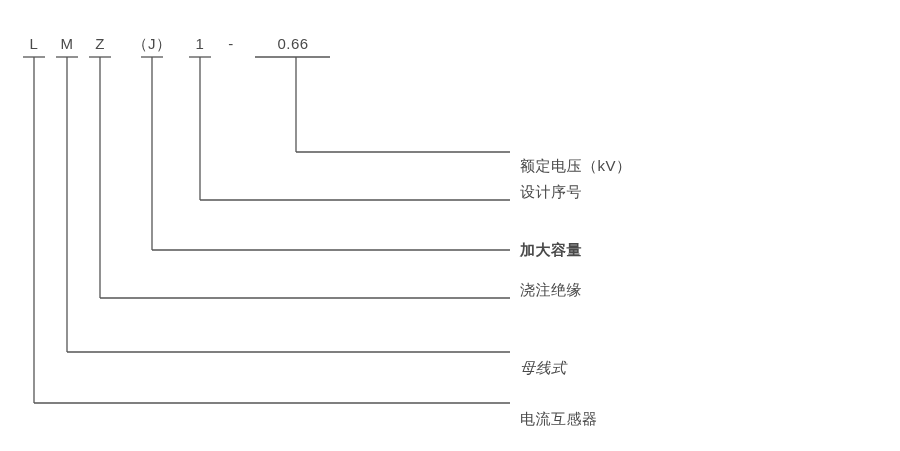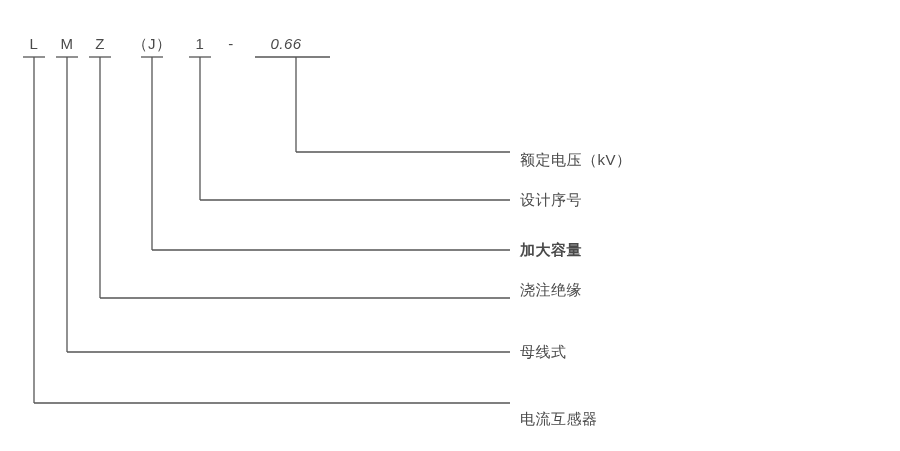--- a/index.html
+++ b/index.html
@@ -73,24 +73,24 @@
       </g>
   </svg>
 
   <div id="code-chars">
       <div class="code-char" style="left: -6px; top: 36px; width: 80px;">L</div>
       <div class="code-char" style="left: 27px; top: 36px; width: 80px;">M</div>
       <div class="code-char" style="left: 60px; top: 36px; width: 80px;">Z</div>
       <div class="code-char" style="left: 112px; top: 36px; width: 80px;">（J）</div>
       <div class="code-char" style="left: 160px; top: 36px; width: 80px;">1</div>
       <div class="code-char" style="left: 191px; top: 36px; width: 80px;">-</div>
-      <div class="code-char" style="left: 246px; top: 36px; width: 80px; font-style: italic;">0.66</div>
+      <div class="code-char" style="left: 253px; top: 36px; width: 80px;">0.66</div>
     </div>
   <div id="leader-labels">
-      <div class="leader-label" style="left: 520px; top: 152px;">额定电压（kV）</div>
-      <div class="leader-label" style="left: 520px; top: 192px;">设计序号</div>
+      <div class="leader-label" style="left: 520px; top: 158px;">额定电压（kV）</div>
+      <div class="leader-label" style="left: 520px; top: 184px;">设计序号</div>
       <div class="leader-label" style="left: 520px; top: 242px; font-weight: bold;">加大容量</div>
       <div class="leader-label" style="left: 520px; top: 282px;">浇注绝缘</div>
-      <div class="leader-label" style="left: 520px; top: 344px;">母线式</div>
+      <div class="leader-label" style="left: 520px; top: 360px; font-style: italic;">母线式</div>
       <div class="leader-label" style="left: 520px; top: 395px; margin-top: 16px;">电流互感器</div>
     </div>
 
 </div>
 
 </body></html>

